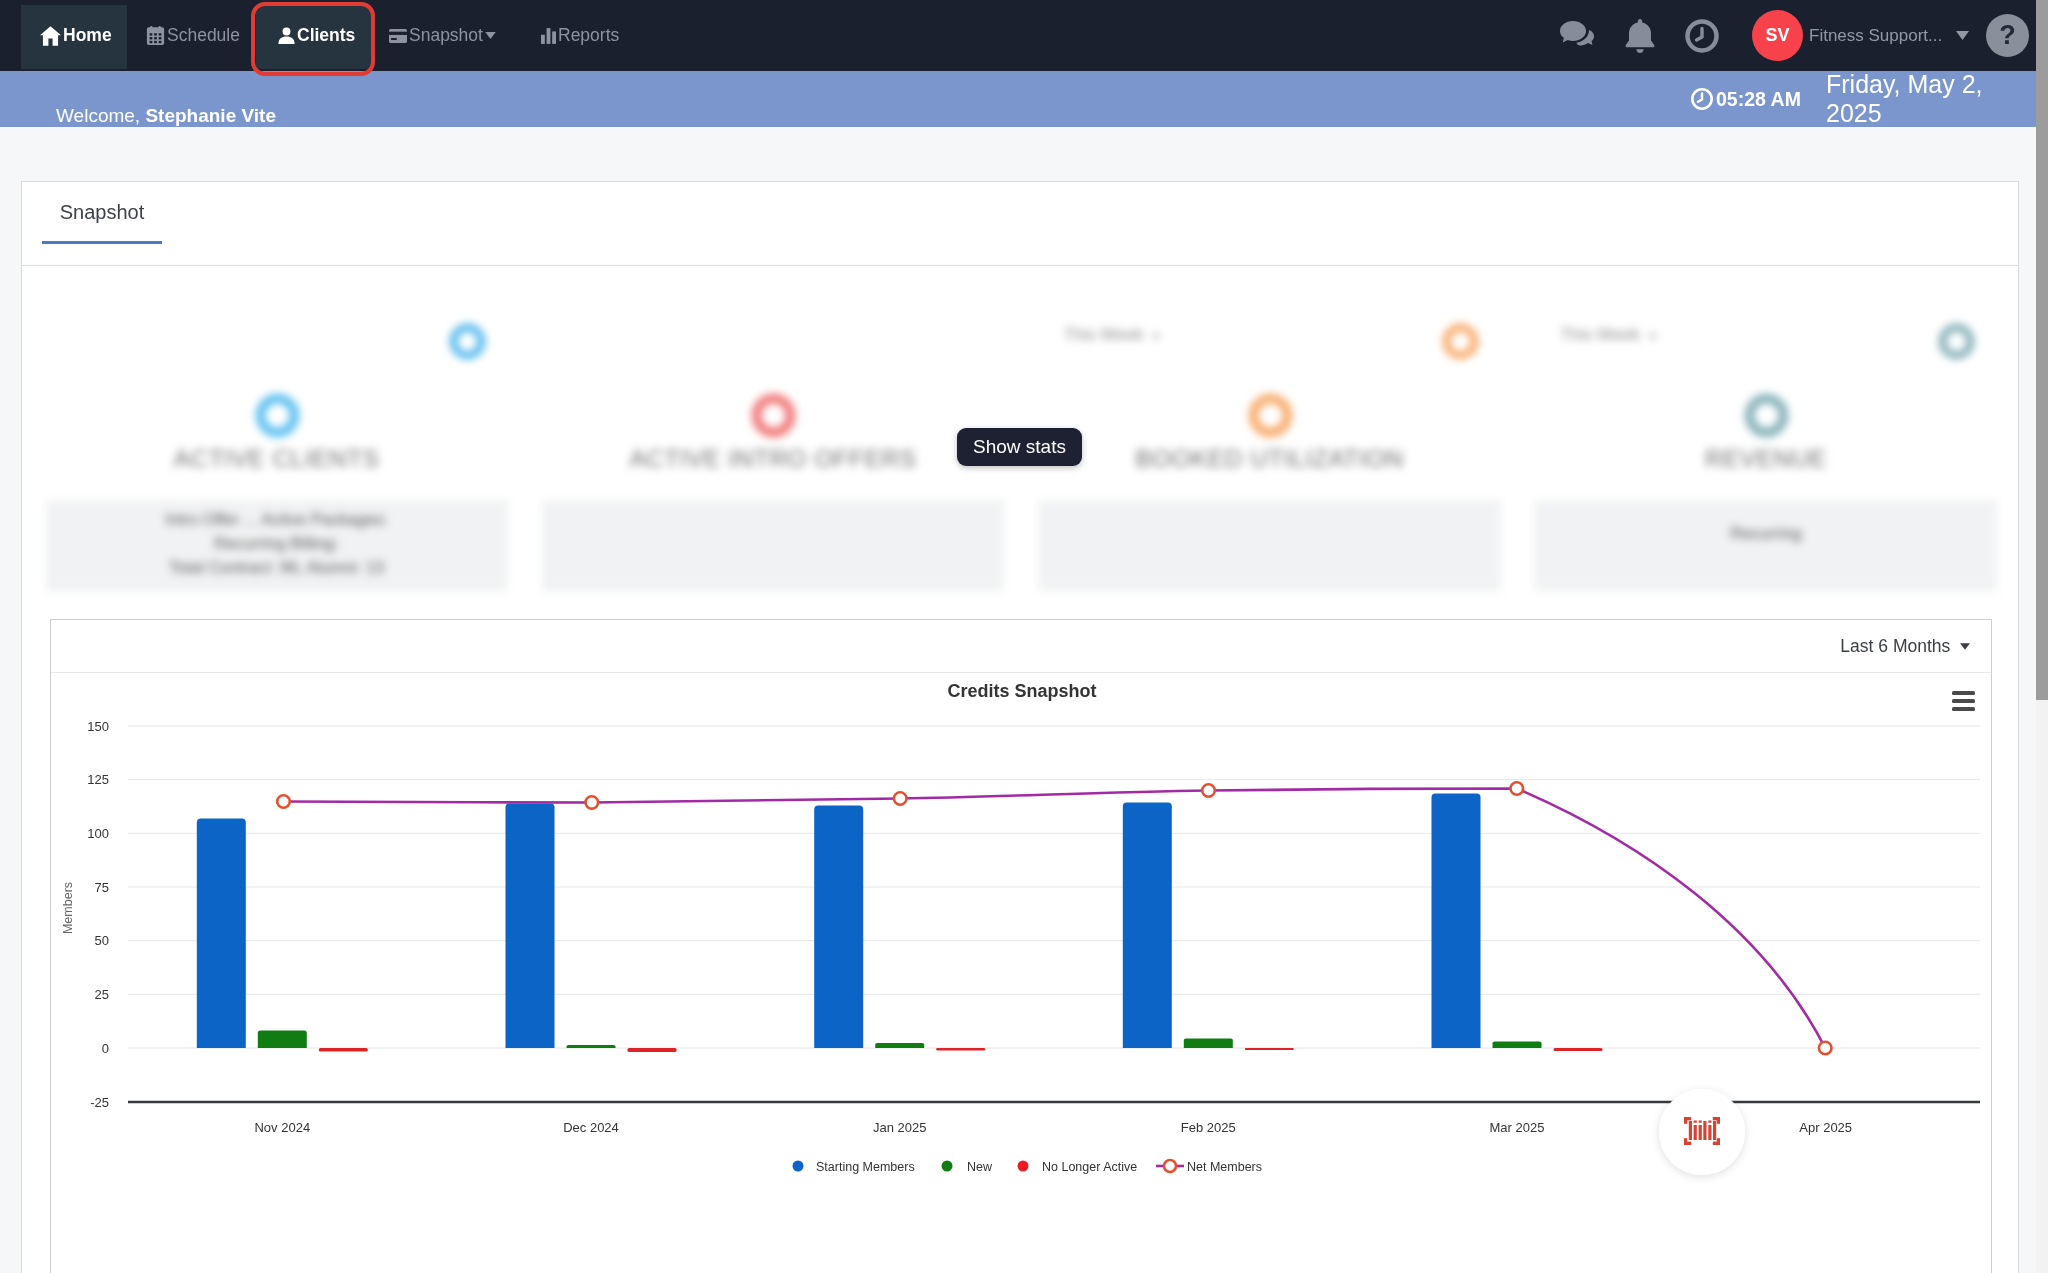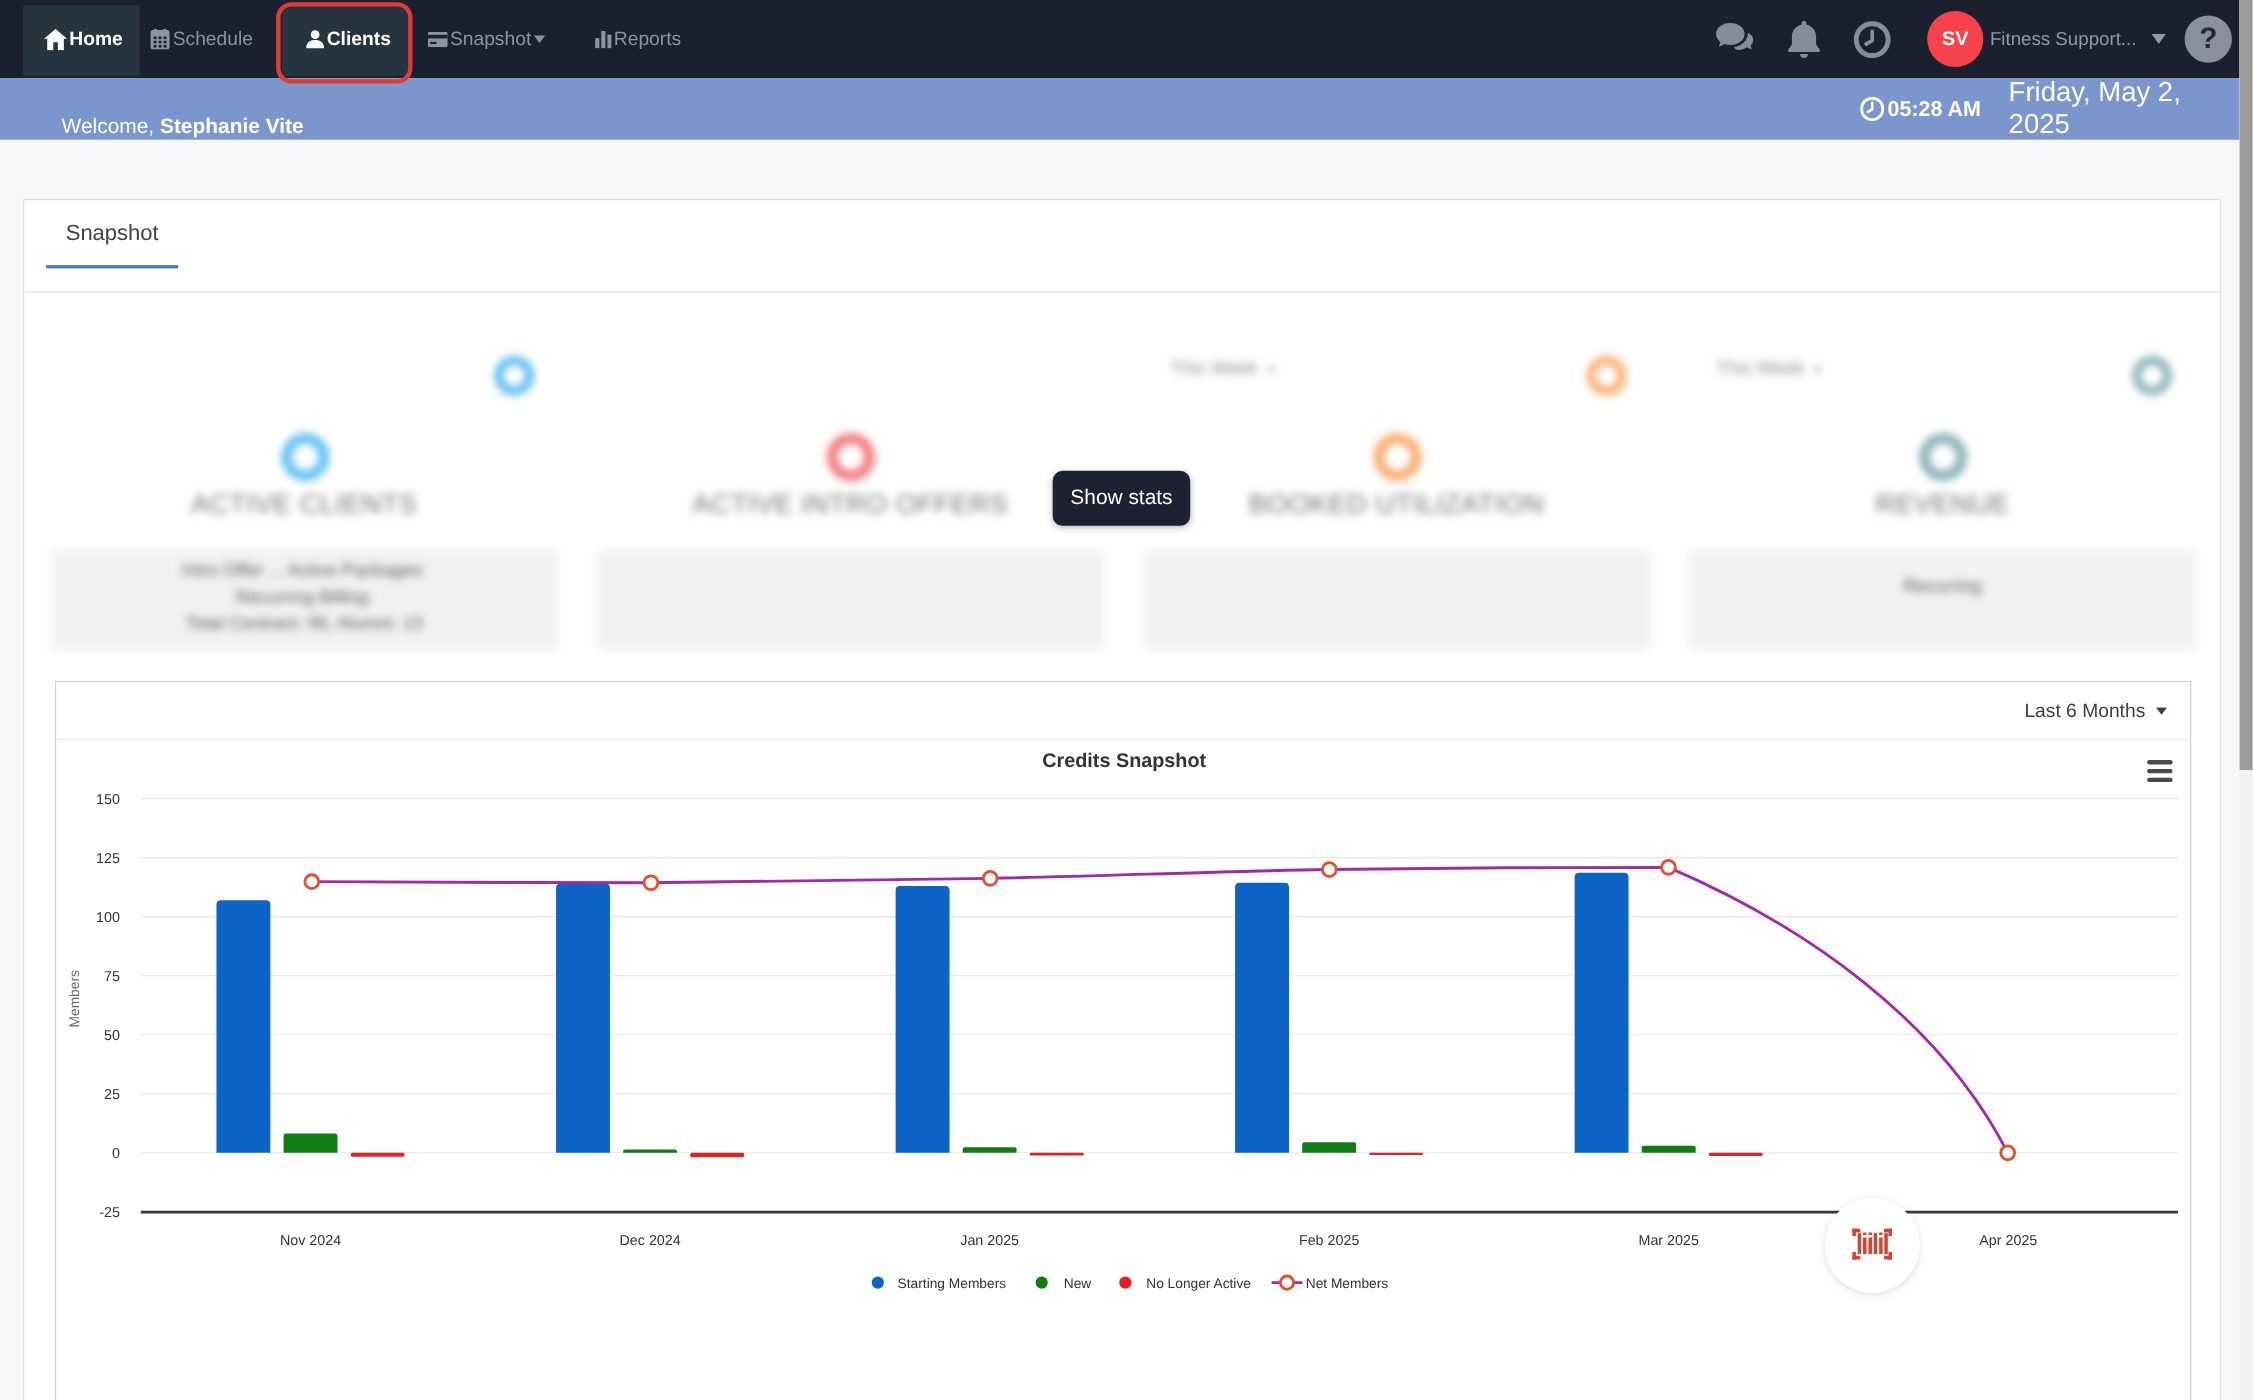--- a/index.html
+++ b/index.html
@@ -25,21 +25,21 @@
   #tabdivider { position:absolute; left:0px; top:83px; width:1996px; height:1px; background:#dcdde0; }
 
   
   .statcard { position:absolute; top:130px; width:462px; height:280px; background:#fff; }
   .statgray { position:absolute; left:0; top:188px; width:462px; height:91px; background:#f1f2f3; }
   .blurwrap { filter:blur(4px); }
   .donut { position:absolute; border-radius:50%; }
   .statlabel { position:absolute; left:0; width:462px; text-align:center; color:#6e6e6e; letter-spacing:0.5px; }
 
   
-  #showstats { position:absolute; left:957px; top:428px; width:125px; height:50px; background:#1d2132; border-radius:9px; color:#fff; font-size:19px; display:flex; align-items:center; justify-content:center; z-index:20; box-shadow:0 2px 6px rgba(0,0,0,0.25); }
+  #showstats { position:absolute; left:957px; top:428px; width:125px; height:38px; background:#1d2132; border-radius:9px; color:#fff; font-size:19px; display:flex; align-items:center; justify-content:center; z-index:20; box-shadow:0 2px 6px rgba(0,0,0,0.25); }
 
   
   #chartcard { position:absolute; left:28px; top:437px; width:1942px; height:762px; border:1px solid #cbcdd1; background:#fff; }
 
   
   #sbtrack { position:absolute; left:2036px; top:0; width:12px; height:1273px; background:#f2f2f2; }
   #sbthumb { position:absolute; left:0; top:0; width:12px; height:700px; background:#9c9c9c; }
 </style>
 </head>
 <body>
@@ -48,21 +48,21 @@
     <div class="navtile" style="left:256px; width:115px;"></div>
     <div id="redbox"></div>
     <div class="navitem active" style="left:40px;">
       <span class="navicon">
         <svg width="21" height="20" viewBox="0 0 25 23">
           <path d="M12.5 0 L25 10.5 L21.5 10.5 L21.5 23 L15 23 L15 14.5 L10 14.5 L10 23 L3.5 23 L3.5 10.5 L0 10.5 Z" fill="#ffffff"></path>
         </svg>
       </span>
       <span>Home</span>
     </div>
-    <div class="navitem" style="left:136px;">
+    <div class="navitem" style="left:146px;">
       <span class="navicon">
         <svg width="19" height="19" viewBox="0 0 21 21">
           <path d="M1 5 h19 v14 a2 2 0 0 1 -2 2 h-15 a2 2 0 0 1 -2 -2 Z M1 5 v-1.5 a2 2 0 0 1 2 -2 h15 a2 2 0 0 1 2 2 V5 Z" fill="#8d93a1"></path>
           <rect x="4.6" y="0" width="2.6" height="4.6" rx="1.2" fill="#8d93a1"></rect>
           <rect x="13.8" y="0" width="2.6" height="4.6" rx="1.2" fill="#8d93a1"></rect>
           <g fill="#1b202f">
             <rect x="4" y="8" width="3" height="2.6"></rect>
             <rect x="9" y="8" width="3" height="2.6"></rect>
             <rect x="14" y="8" width="3" height="2.6"></rect>
             <rect x="4" y="12.2" width="3" height="2.6"></rect>

